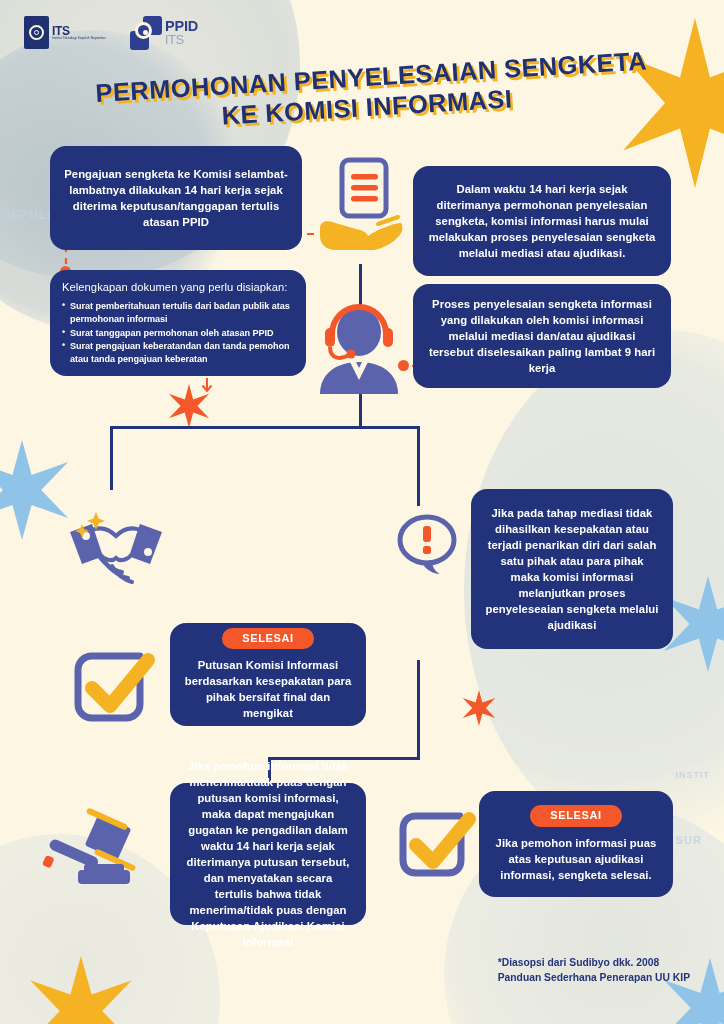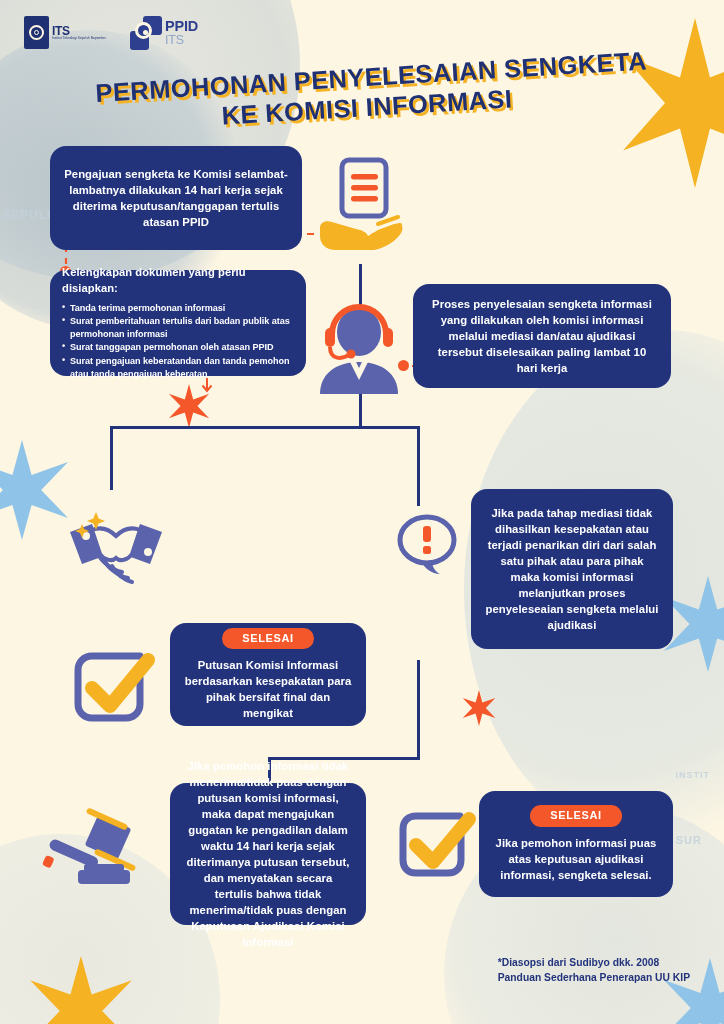--- a/index.html
+++ b/index.html
@@ -95,21 +95,21 @@
 
   
   .card {
     position:absolute; background:#22337c; color:#fff; border-radius:16px;
     padding:12px 14px; text-align:center;
     font-size:11.3px; line-height:1.42; font-weight:bold;
     letter-spacing:.05px;
     display:flex; flex-direction:column; justify-content:center; align-items:center;
   }
   .card.left-align { text-align:left; align-items:flex-start; }
-  .card .hdr { font-size:11.2px; font-weight:bold; margin-bottom:5px; }
+  .card .hdr { font-size:11.2px; font-weight:normal; margin-bottom:5px; }
   .card ul { list-style:none; }
   .card li {
     font-size:9.1px; font-weight:bold; line-height:1.42; padding-left:8px;
     position:relative; margin-bottom:.5px; letter-spacing:-.05px;
   }
   .card li:before {
     content:"•"; position:absolute; left:0; top:-1px;
   }
   .badge {
     background:#f4582a; color:#fff; border-radius:999px;
@@ -279,30 +279,32 @@
     <path d="M22 37 L39 54 L75 11" fill="none" stroke="#f5b323" stroke-width="14" stroke-linecap="round" stroke-linejoin="round"></path>
   </svg>
 
   <div class="card" style="left:50px; top:146px; width:252px; height:104px;">
     <div>Pengajuan sengketa ke Komisi selambat-lambatnya dilakukan 14 hari kerja sejak diterima keputusan/tanggapan tertulis atasan PPID</div>
   </div>
 
   <div class="card left-align" style="left:50px; top:270px; width:256px; height:106px; padding:11px 12px;">
     <div class="hdr">Kelengkapan dokumen yang perlu disiapkan:</div>
     <ul>
-      <li>Tanda terima permohonan informasi</li>
       <li>Surat pemberitahuan tertulis dari badan publik atas permohonan informasi</li>
       <li>Surat tanggapan permohonan oleh atasan PPID</li>
       <li>Surat pengajuan keberatandan dan tanda pemohon atau tanda pengajuan keberatan</li>
     </ul>
   </div>
 
+  <div class="card" style="left:413px; top:166px; width:258px; height:110px;">
+    <div>Dalam waktu 14 hari kerja sejak diterimanya permohonan penyelesaian sengketa, komisi informasi harus mulai melakukan proses penyelesaian sengketa melalui mediasi atau ajudikasi.</div>
+  </div>
 
   <div class="card" style="left:413px; top:284px; width:258px; height:104px;">
-    <div>Proses penyelesaian sengketa informasi yang dilakukan oleh komisi informasi melalui mediasi dan/atau ajudikasi tersebut diselesaikan paling lambat 10 hari kerja</div>
+    <div>Proses penyelesaian sengketa informasi yang dilakukan oleh komisi informasi melalui mediasi dan/atau ajudikasi tersebut diselesaikan paling lambat 9 hari kerja</div>
   </div>
 
 
   <div class="card" style="left:471px; top:489px; width:202px; height:160px;">
     <div>Jika pada tahap mediasi tidak dihasilkan kesepakatan atau terjadi penarikan diri dari salah satu pihak atau para pihak maka komisi informasi melanjutkan proses penyeleseaian sengketa melalui ajudikasi</div>
   </div>
 
   <div class="card" style="left:170px; top:623px; width:196px; height:103px;">
     <div class="badge">SELESAI</div>
     <div>Putusan Komisi Informasi berdasarkan kesepakatan para pihak bersifat final dan mengikat</div>

